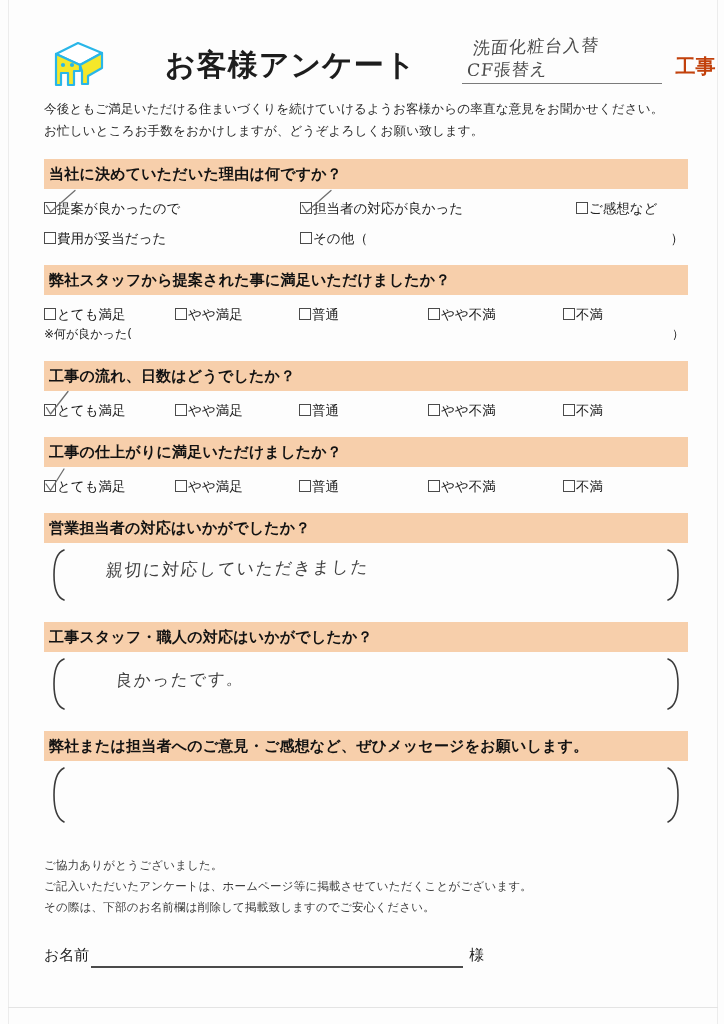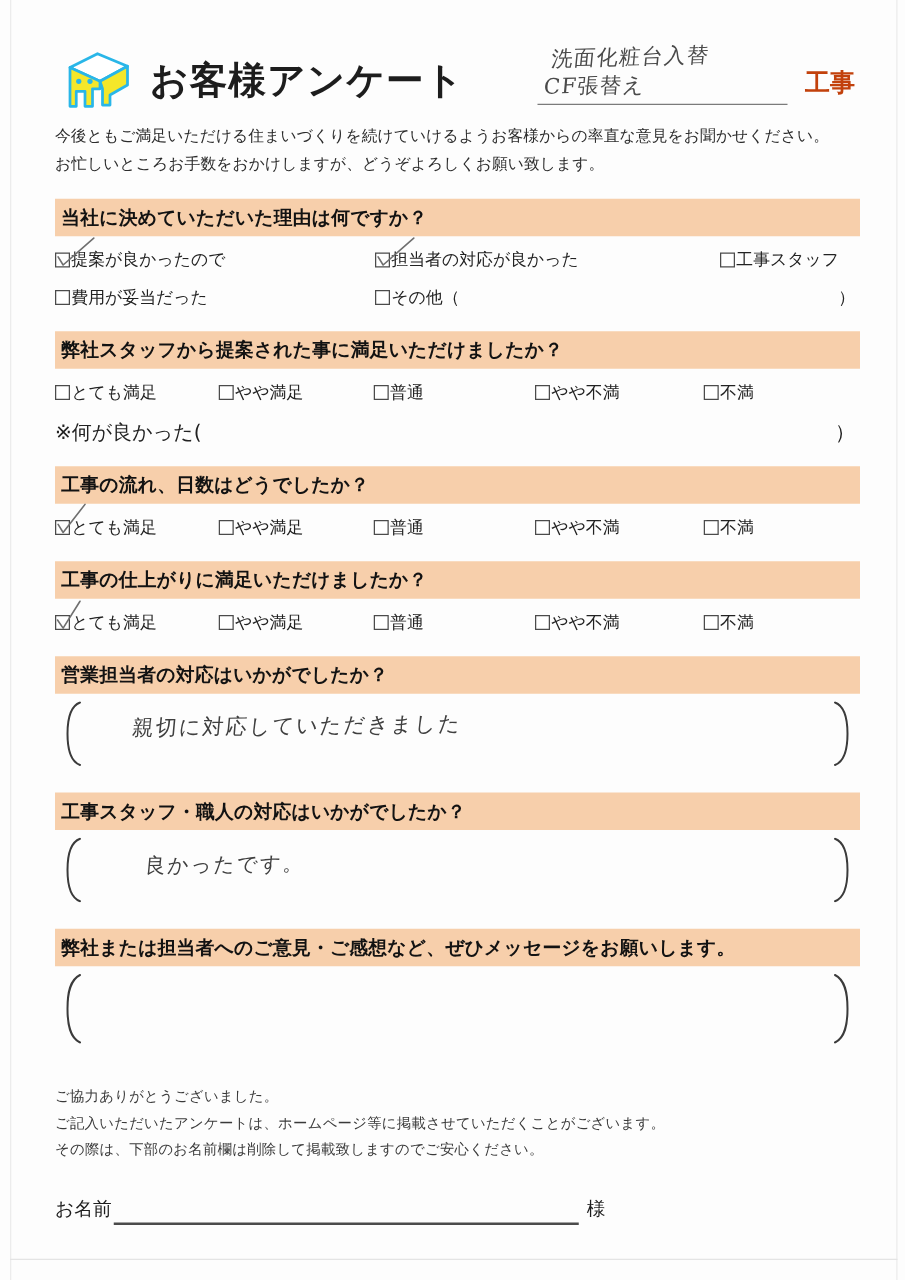--- a/index.html
+++ b/index.html
@@ -30,20 +30,21 @@
     right: 36px;
     top: 0;
   }
 
   
   .header {
     display: flex;
     align-items: flex-start;
     padding-top: 38px;
     height: 74px;
+    gap: 45px;
   }
   .logo { width: 66px; height: 54px; flex: 0 0 auto; margin-right: 10px; }
 
   .title {
     font-size: 30px;
     font-weight: 700;
     letter-spacing: 1px;
     color: #1d1d1d;
     line-height: 54px;
     white-space: nowrap;
@@ -159,22 +160,21 @@
   
   .s-c1 { width: 131px; }
   .s-c2 { width: 124px; }
   .s-c3 { width: 129px; }
   .s-c4 { width: 119px; }
   .s-c5 { width: auto; padding-left: 16px; }
 
   .paren-close { margin-left: auto; padding-right: 4px; }
 
   .note-line {
-    margin-top: 12px;
-    font-size: 16px;
+    font-size: 12px;
     color: #222;
     display: flex;
     line-height: 20px;
   }
 
   
   .answer {
     position: relative;
     height: 60px;
     margin-top: 2px;
@@ -294,21 +294,21 @@
               <svg width="34" height="30" viewBox="0 0 34 30">
                 <path d="M2.5,16.5 L6.5,23 L31,1.5" fill="none" stroke="#6f6f6f" stroke-width="1.3" stroke-linecap="round" stroke-linejoin="round"></path>
               </svg>
             </span>
           </span>
           <span class="opt-label">担当者の対応が良かった</span>
         </div>
 
         <div class="opt r-c3">
           <span class="box"></span>
-          <span class="opt-label">工事スタッフ</span>
+          <span class="opt-label">ご感想など</span>
         </div>
       </div>
 
       <div class="opts row2">
         <div class="opt r-c1">
           <span class="box"></span>
           <span class="opt-label">費用が妥当だった</span>
         </div>
         <div class="opt">
           <span class="box"></span>

